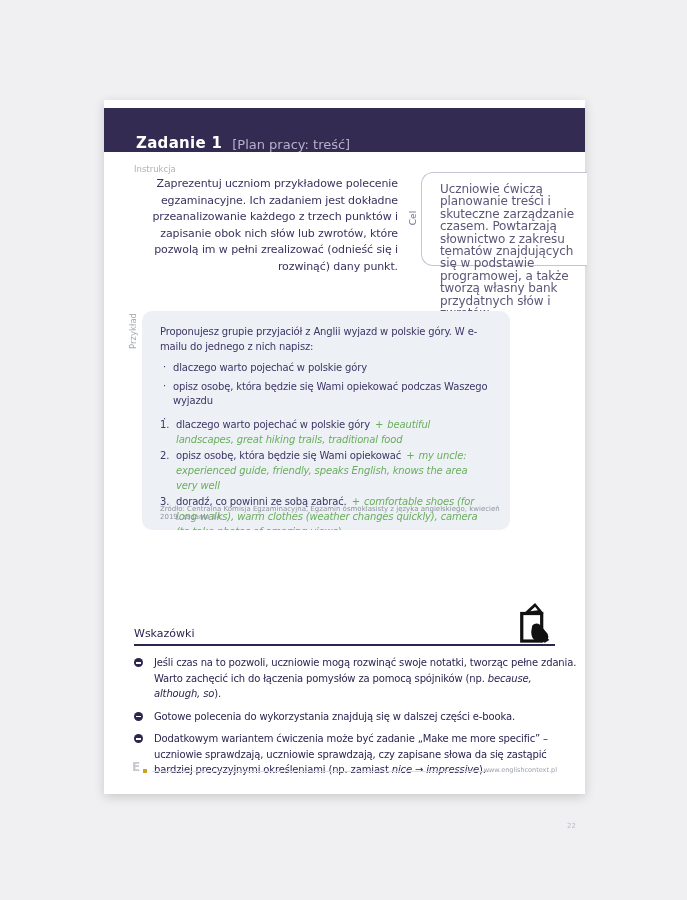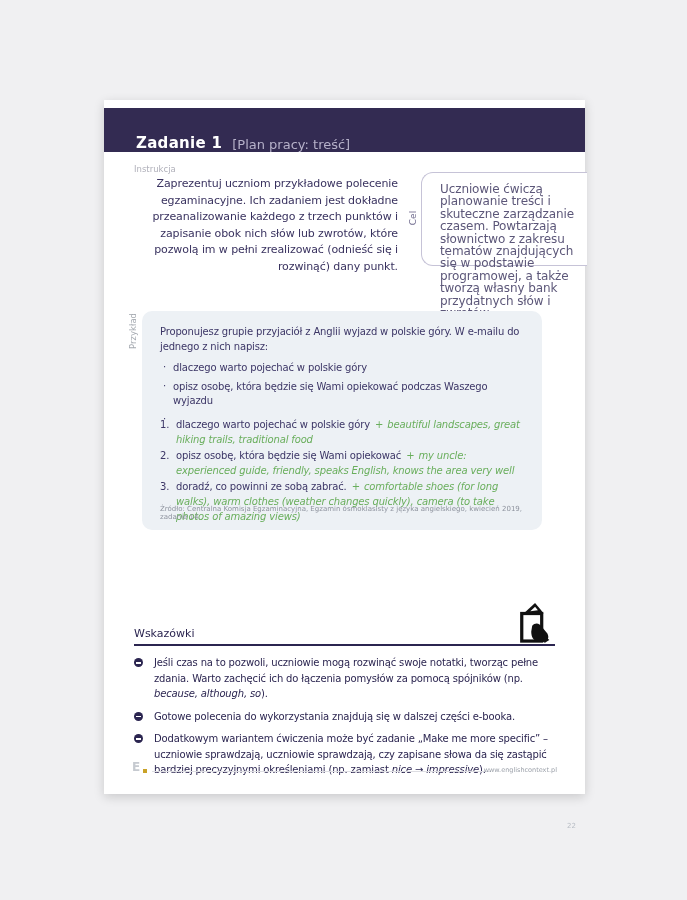--- a/index.html
+++ b/index.html
@@ -40,21 +40,21 @@
     position:absolute; left:-27px; top:40px; width:36px; text-align:center;
     transform:rotate(-90deg); font-size:9px; color:#716c8f; background:#fff;
   }
   .goal-text {
     position:absolute; left:18px; top:10px; width:136px;
     font-size:12px; line-height:12.4px; color:#5c5779; letter-spacing:-.1px;
   }
 
   
   .example-box {
-    position:absolute; left:38px; top:211px; width:400px; height:219px;
+    position:absolute; left:38px; top:211px; width:368px; height:219px;
     background:#edf1f5; border-radius:10px; overflow:hidden;
   }
   .example-label {
     position:absolute; left:24px; top:213px; writing-mode:vertical-rl; transform:rotate(180deg);
     font-size:8.5px; color:#a4a9b0;
   }
   .example-inner { padding:14px 22px 0 18px; }
   .example-intro { font-size:10px; line-height:14.5px; color:#3c3666; letter-spacing:-.15px; }
   .example-bullets { margin-top:7px; }
   .example-bullet {
@@ -69,21 +69,21 @@
   }
   .item-number { position:absolute; left:0; }
   .item-note { color:#69ae5c; font-style:italic; margin-left:2px; }
   .note-marker { color:#69ae5c; margin-right:1px; }
   .example-source { position:absolute; left:18px; bottom:9px; font-size:7px; color:#8e939e; }
 
   
   .tips-heading { position:absolute; left:30px; top:527px; font-size:11px; color:#2b2550; }
   .tips-rule { position:absolute; left:30px; right:30px; top:544px; border-top:2px solid #2b2550; }
   .note-icon { position:absolute; right:30px; top:502px; width:38px; height:42px; }
-  .tips-list { position:absolute; left:30px; top:555px; right:24px; }
+  .tips-list { position:absolute; left:30px; top:555px; right:8px; }
   .tip {
     position:relative; padding-left:20px; margin-bottom:7px;
     font-size:10px; line-height:15.5px; color:#2b2550; letter-spacing:-.15px;
   }
   .tip-bullet {
     position:absolute; left:0; top:3px; width:9px; height:9px; border-radius:50%;
     background:#2b2550; display:inline-block;
   }
   .tip-bullet-dash { position:absolute; left:2px; top:4px; width:5px; height:1.5px; background:#ffffff; }
   .tip .em { font-style:italic; }

